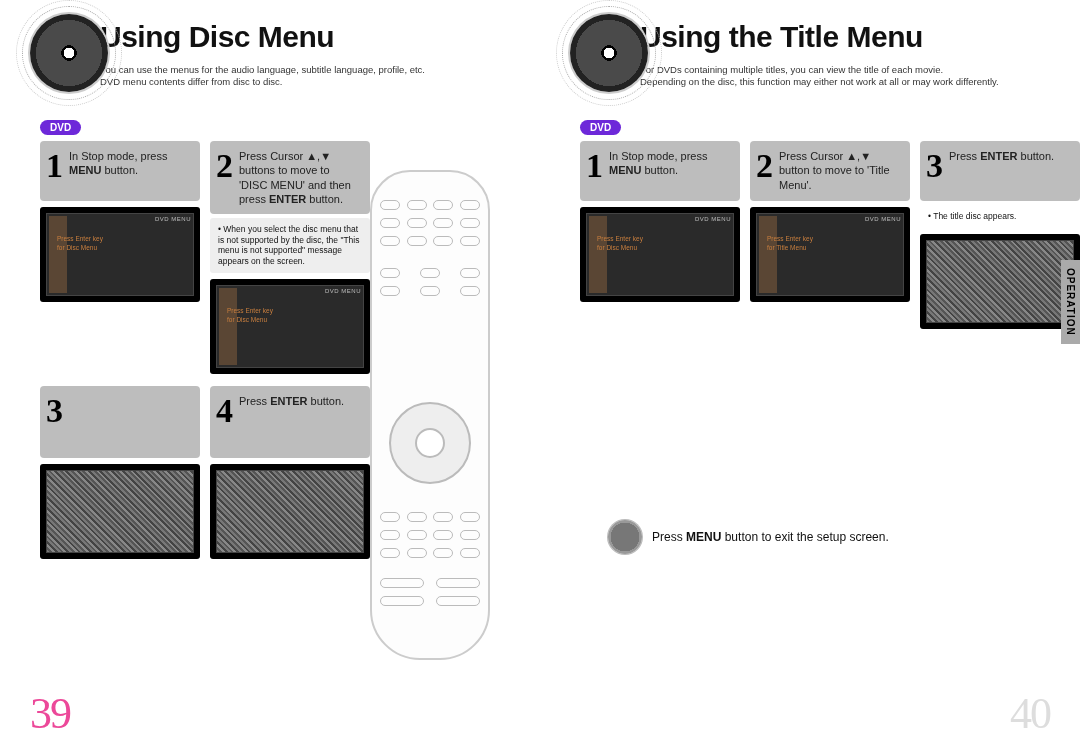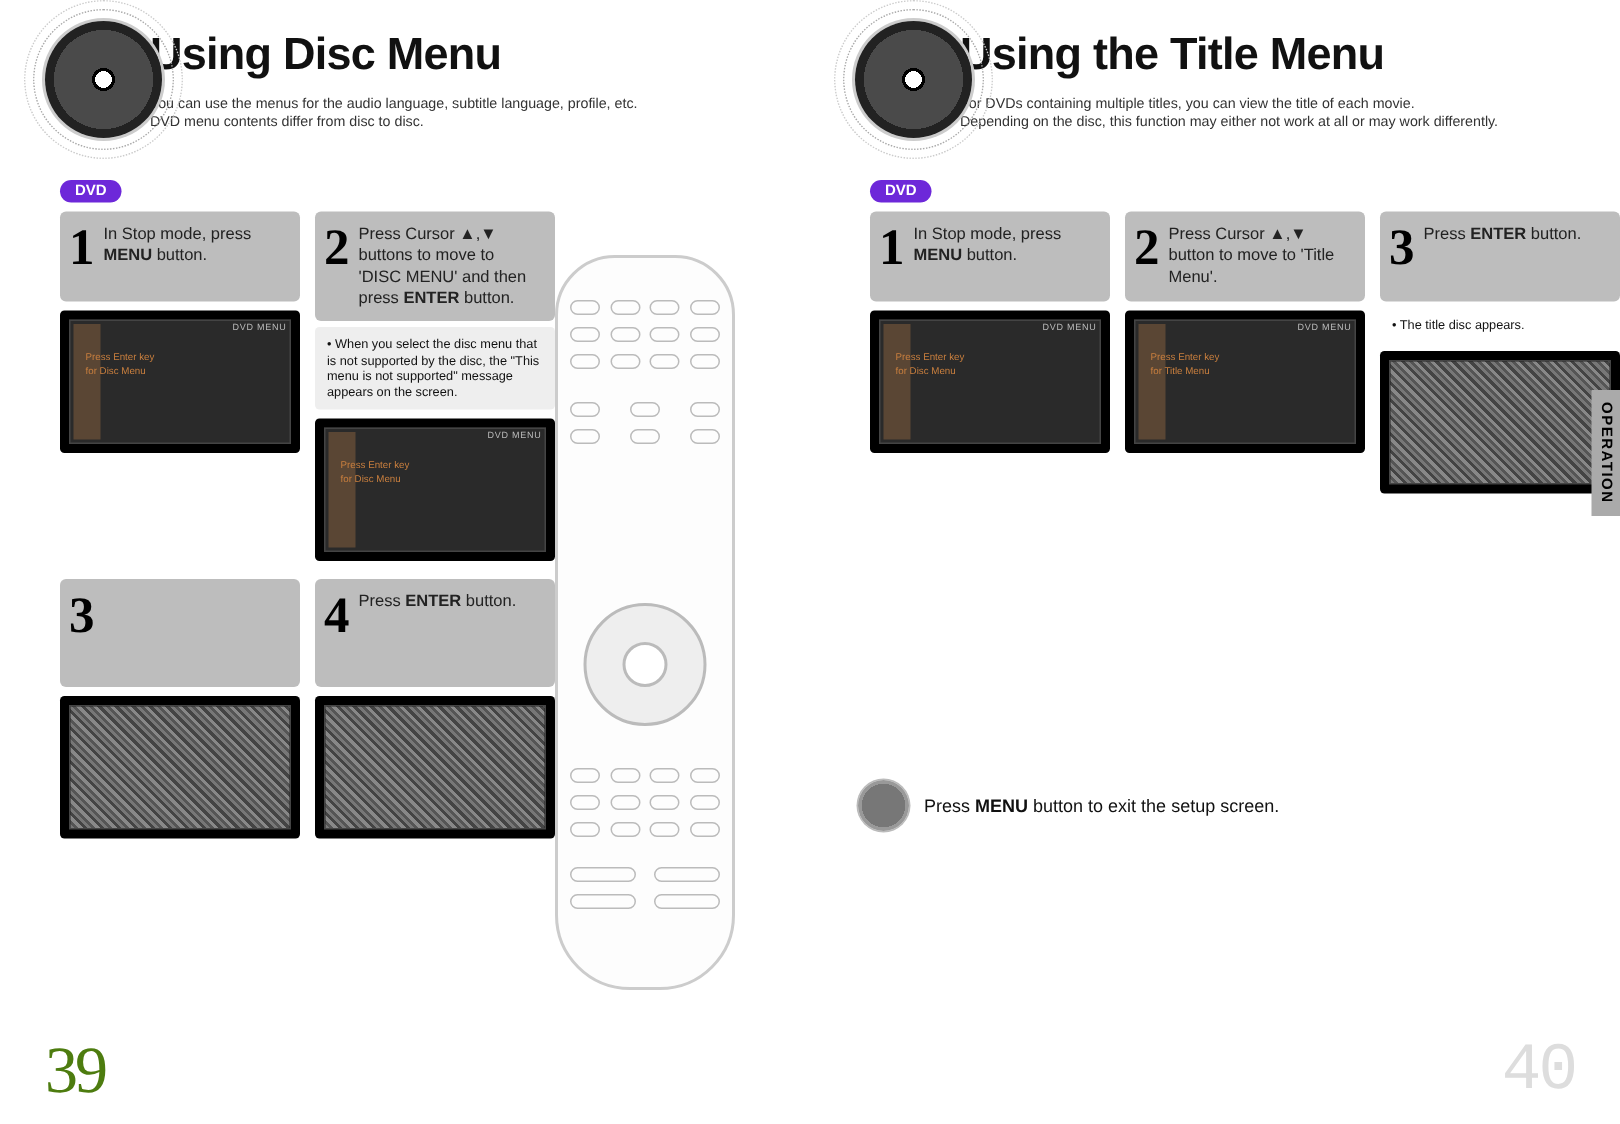--- a/index.html
+++ b/index.html
@@ -112,37 +112,37 @@
   .remote .btnrow {
     position:absolute; left:8px; right:8px;
     display:flex; justify-content:space-between;
   }
   .remote .btn {
     width:20px; height:10px; border:1px solid #bbb; border-radius:5px;
   }
 
   .page-num-left {
     position:absolute; bottom:10px; left:30px;
-    font-size:44px; color:#4d7c0f; font-family:Georgia,serif; letter-spacing:-2px;
+    font-size:44px; color:#ec4899; font-family:Georgia,serif; letter-spacing:-2px;
   }
   .page-num-right {
     position:absolute; bottom:10px; right:30px;
-    font-size:44px; color:#ddd; font-family:Liberation Mono, monospace; letter-spacing:-2px;
+    font-size:44px; color:#ddd; font-family:Liberation Serif, serif; letter-spacing:-2px;
   }
 
   .side-tab {
     position:absolute; right:0; top:260px;
     background:#aaa; color:#000; font-size:10px; font-weight:bold;
     letter-spacing:1px;
     writing-mode:vertical-rl;
     padding:8px 4px;
   }
 
   .exit-note {
-    position:absolute; left:572px; top:520px;
+    position:absolute; left:608px; top:520px;
     display:flex; align-items:center; gap:10px;
     font-size:12px;
   }
   .mini-disc {
     width:34px; height:34px; border-radius:50%;
     background: radial-gradient(circle,#777 0 60%,#999 60% 100%);
     box-shadow: 0 0 0 1px #bbb;
   }
 </style>
 </head>

